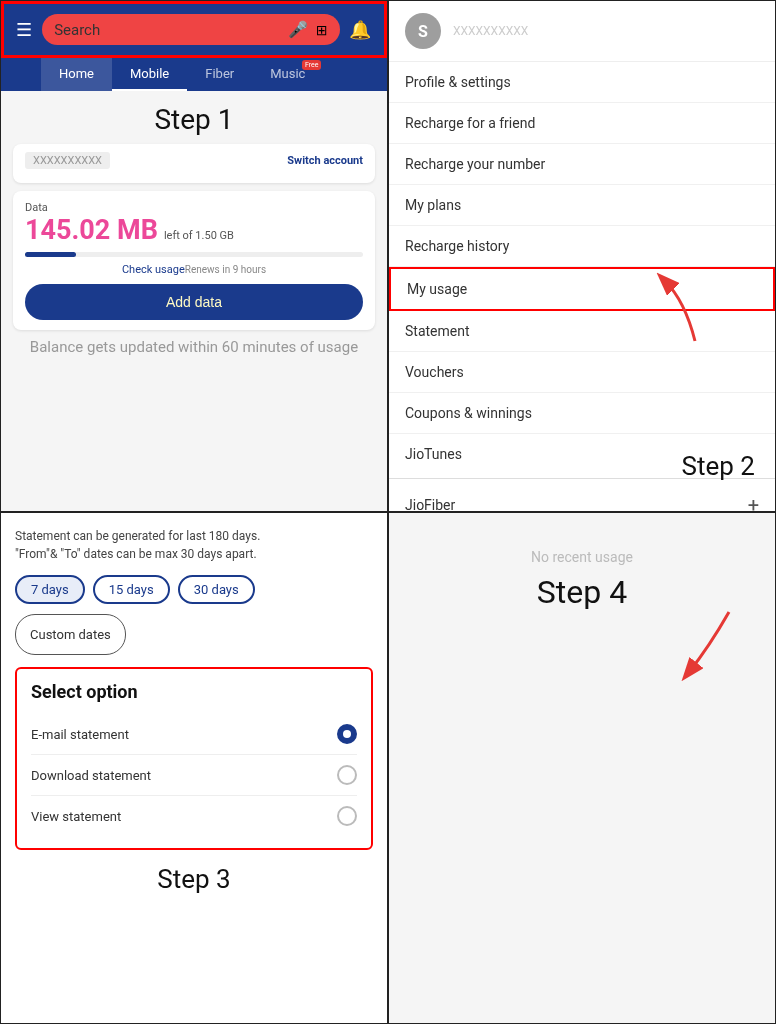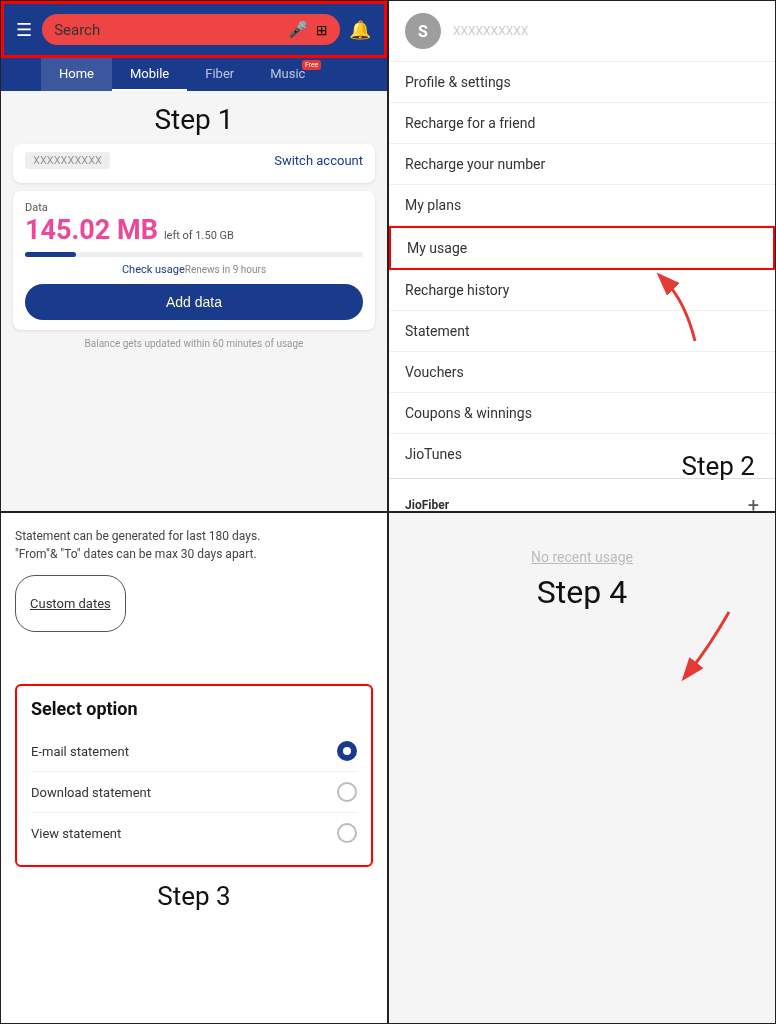--- a/index.html
+++ b/index.html
@@ -123,21 +123,22 @@
     .account-num {
       font-size: 11px;
       color: #999;
       background: #eee;
       padding: 2px 8px;
       border-radius: 3px;
     }
 
     .switch-account {
       color: #1a3a8c;
-      font-size: 13px;
+      font-size: 11px;
+      font-weight: bold;
     }
 
     .data-section {
       background: white;
       margin: 0 12px 8px;
       border-radius: 8px;
       padding: 10px 12px;
       box-shadow: 0 1px 3px rgba(0,0,0,0.1);
     }
 
@@ -193,21 +194,21 @@
       border: none;
       border-radius: 20px;
       padding: 10px;
       width: 100%;
       margin-top: 8px;
       font-size: 14px;
       cursor: pointer;
     }
 
     .balance-note {
-      font-size: 10px;
+      font-size: 15px;
       color: #999;
       text-align: center;
       margin: 6px 8px;
     }
 
     
     .cell2 {
       background: #fff;
       padding: 0;
     }
@@ -268,23 +269,23 @@
     .jiofiber-row {
       padding: 14px 16px;
       display: flex;
       justify-content: space-between;
       align-items: center;
       border-top: 1px solid #ddd;
       margin-top: 4px;
     }
 
     .jiofiber-label {
-      font-size: 12px;
+      font-size: 14px;
       color: #333;
-      font-weight: 700;
+      font-weight: 400;
     }
 
     .plus-icon {
       font-size: 20px;
       color: #555;
     }
 
     
     .arrow-svg {
       position: absolute;
@@ -318,35 +319,33 @@
       cursor: pointer;
     }
 
     .chip.active {
       background: #e8edf8;
     }
 
     .custom-dates-btn {
       border: 1px solid #555;
       border-radius: 20px;
-      padding: 20px 14px;
+      padding: 12px 14px;
       font-size: 13px;
       color: #333;
       cursor: pointer;
       background: white;
       margin-bottom: 12px;
       display: inline-block;
-      text-decoration: underline;
     }
 
     .select-option-box {
       border: 2px solid red;
       border-radius: 6px;
       padding: 12px 14px;
-      margin-top: 40px;
     }
 
     .select-option-title {
       font-size: 18px;
       font-weight: 700;
       color: #111;
       margin-bottom: 12px;
     }
 
     .option-row {
@@ -408,21 +407,20 @@
       display: flex;
       flex-direction: column;
     }
 
     .no-recent {
       color: #bbb;
       font-size: 14px;
       text-align: center;
       margin-top: 20px;
       margin-bottom: 8px;
-      text-decoration: underline;
     }
 
     .step4-title {
       font-size: 32px;
       font-weight: 400;
       color: #111;
       text-align: center;
       margin-bottom: 16px;
     }
 
@@ -520,22 +518,22 @@
       <div class="avatar-circle">
         <span>S</span>
       </div>
       <span class="profile-name">XXXXXXXXXX</span>
     </div>
     <ul class="menu-list">
       <li class="menu-item">Profile &amp; settings</li>
       <li class="menu-item">Recharge for a friend</li>
       <li class="menu-item">Recharge your number</li>
       <li class="menu-item">My plans</li>
+      <li class="menu-item">Recharge history</li>
       <li class="menu-item highlighted">My usage</li>
-      <li class="menu-item">Recharge history</li>
       <li class="menu-item">Statement</li>
       <li class="menu-item">Vouchers</li>
       <li class="menu-item">Coupons &amp; winnings</li>
       <li class="menu-item" style="border-bottom:none;">JioTunes</li>
     </ul>
     <div class="jiofiber-row">
       <span class="jiofiber-label">JioFiber</span>
       <span class="plus-icon">+</span>
     </div>
 
@@ -548,20 +546,25 @@
       <path d="M 60 70 Q 50 30 30 10" stroke="#e53935" stroke-width="3" fill="none" marker-end="url(#arrowhead2)"></path>
     </svg>
     <div class="step2-title">Step 2</div>
   </div>
 
   <div class="cell cell3">
     <div class="statement-note">
       Statement can be generated for last 180 days.<br>
       "From"&amp; "To" dates can be max 30 days apart.
     </div>
+    <div class="date-chips">
+      <div class="chip active">7 days</div>
+      <div class="chip">15 days</div>
+      <div class="chip">30 days</div>
+    </div>
     <div class="custom-dates-btn">Custom dates</div>
     <div class="select-option-box">
       <div class="select-option-title">Select option</div>
       <div class="option-row">
         <span class="option-label">E-mail statement</span>
         <div class="radio-selected"></div>
       </div>
       <div class="option-row">
         <span class="option-label">Download statement</span>
         <div class="radio-unselected"></div>

